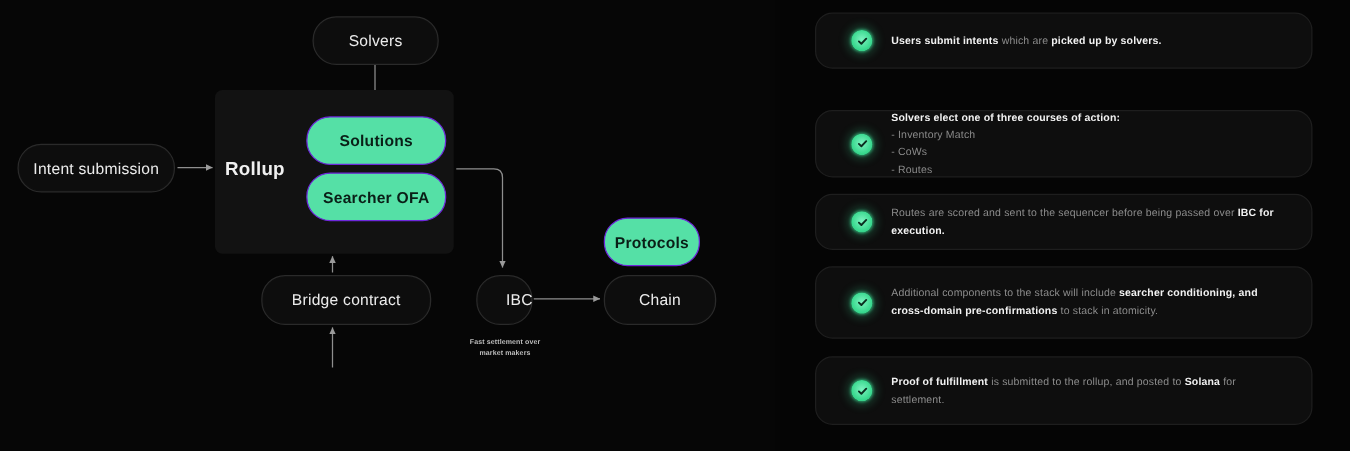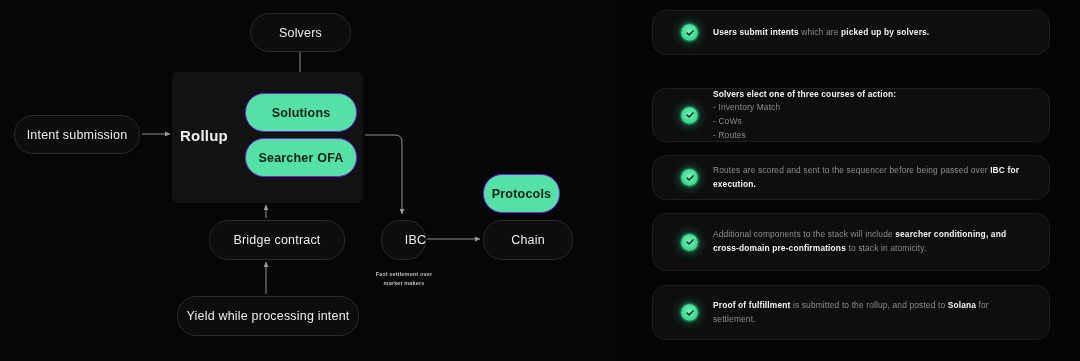--- a/index.html
+++ b/index.html
@@ -129,21 +129,20 @@
     <div class="node dark" style="left:250px;top:13px;width:101px;height:39px;">Solvers</div>
 
     <div class="node dark" style="left:14px;top:115px;width:126px;height:39px;">Intent submission</div>
 
     <div class="node green" style="left:245px;top:93px;width:112px;height:39px;">Solutions</div>
 
     <div class="node green" style="left:245px;top:138px;width:112px;height:39px;">Searcher OFA</div>
 
     <div class="node dark" style="left:209px;top:220px;width:136px;height:40px;">Bridge contract</div>
 
-    <div class="node dark" style="left:177px;top:296px;width:182px;height:40px;">Yield while processing intent</div>
 
     <div class="node dark" style="left:381px;top:220px;width:45px;height:40px;padding-left:24px;">IBC</div>
 
     <div class="node green" style="left:483px;top:174px;width:77px;height:39px;">Protocols</div>
 
     <div class="node dark" style="left:483px;top:220px;width:90px;height:40px;">Chain</div>
 
     <div class="caption" style="left:357px;top:270px;width:94px;">
       <span>Fast settlement over</span><br>
       <span>market makers</span>

